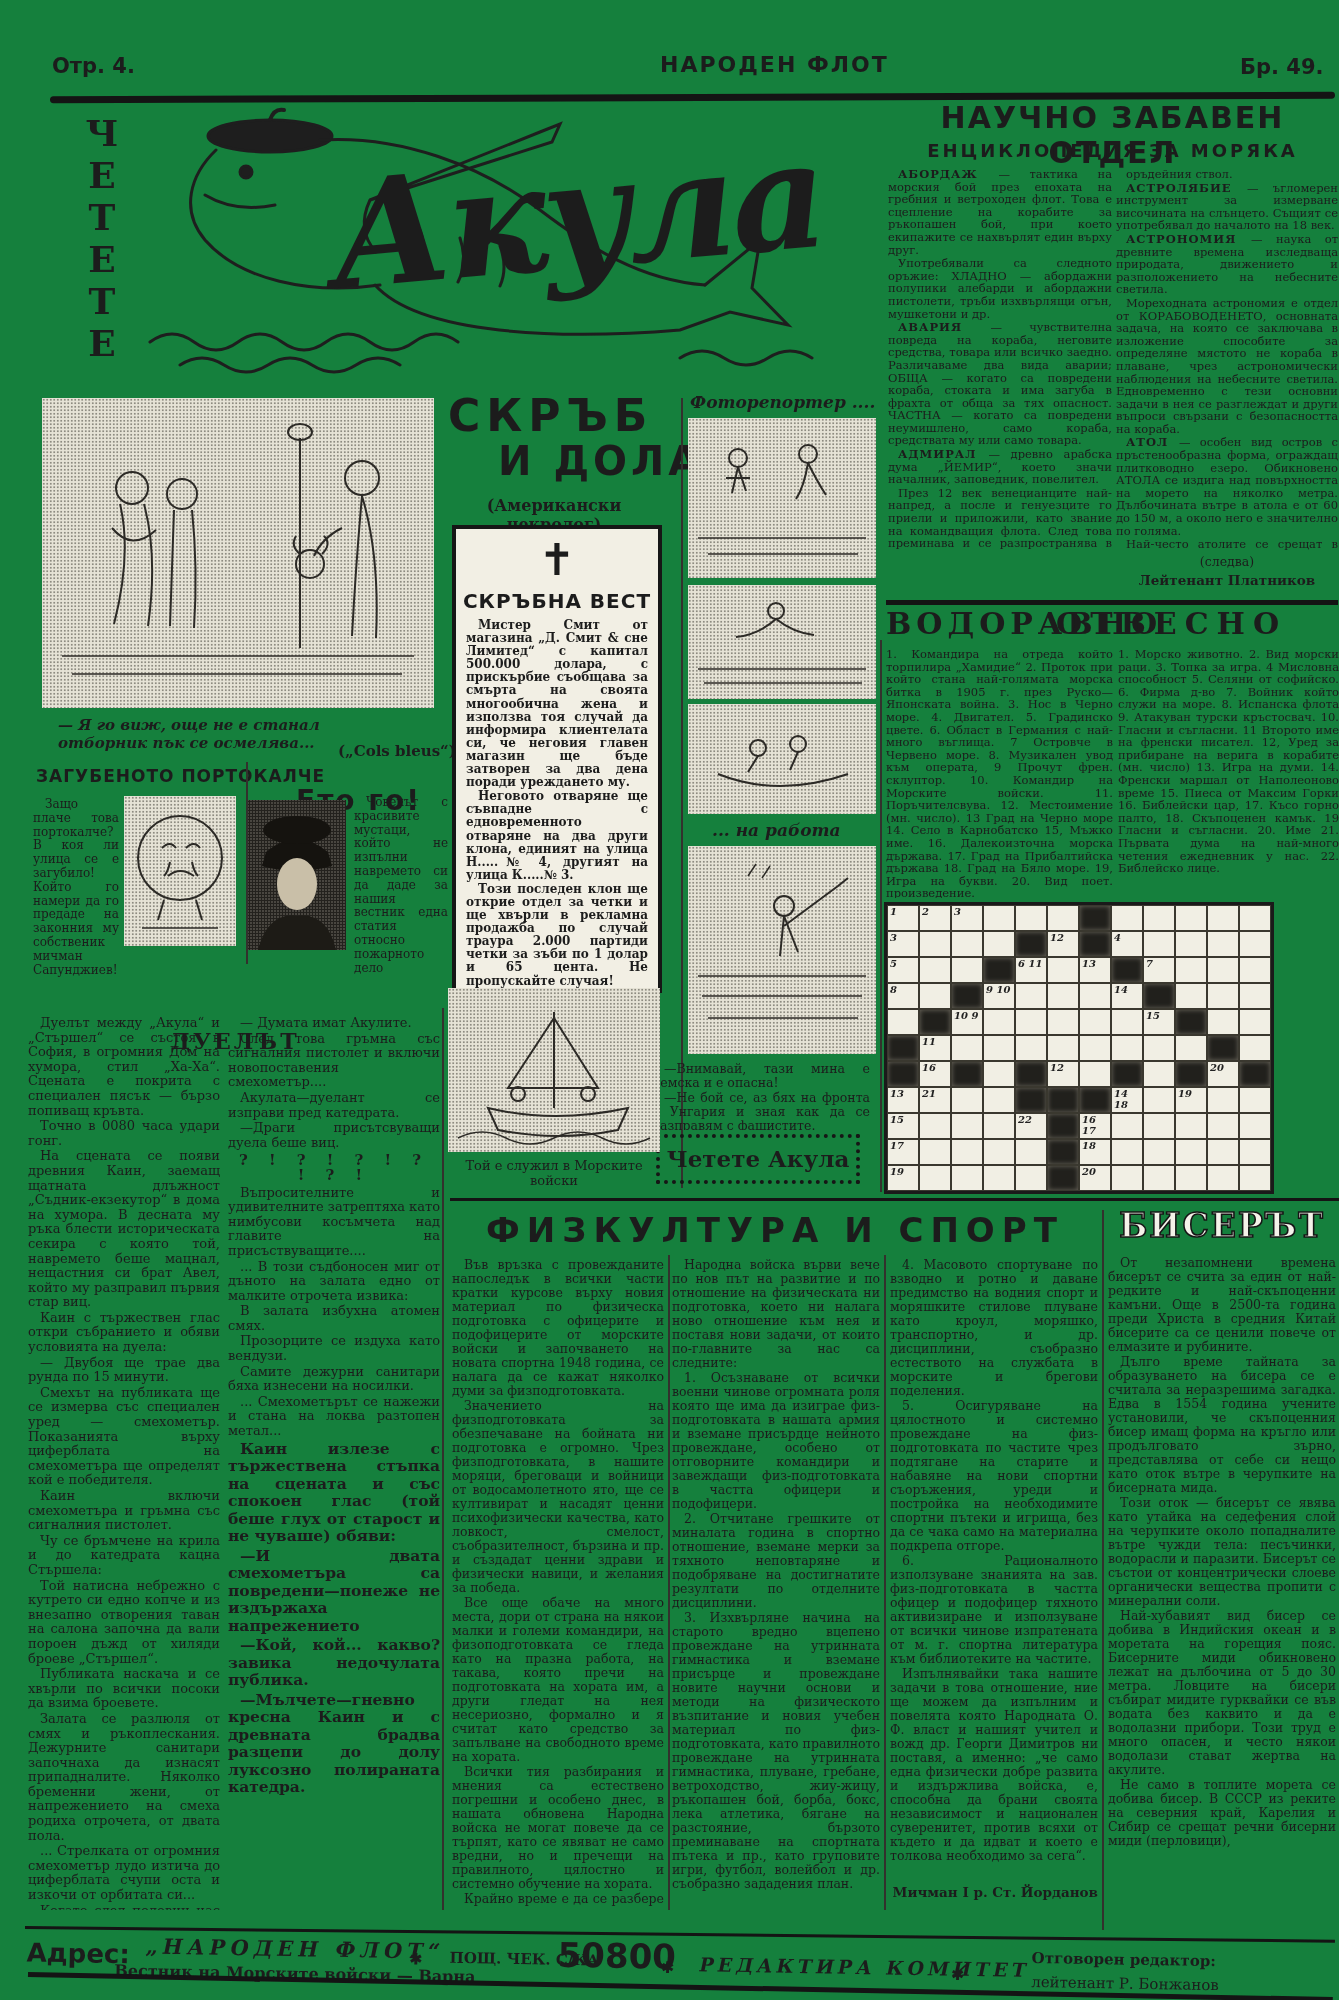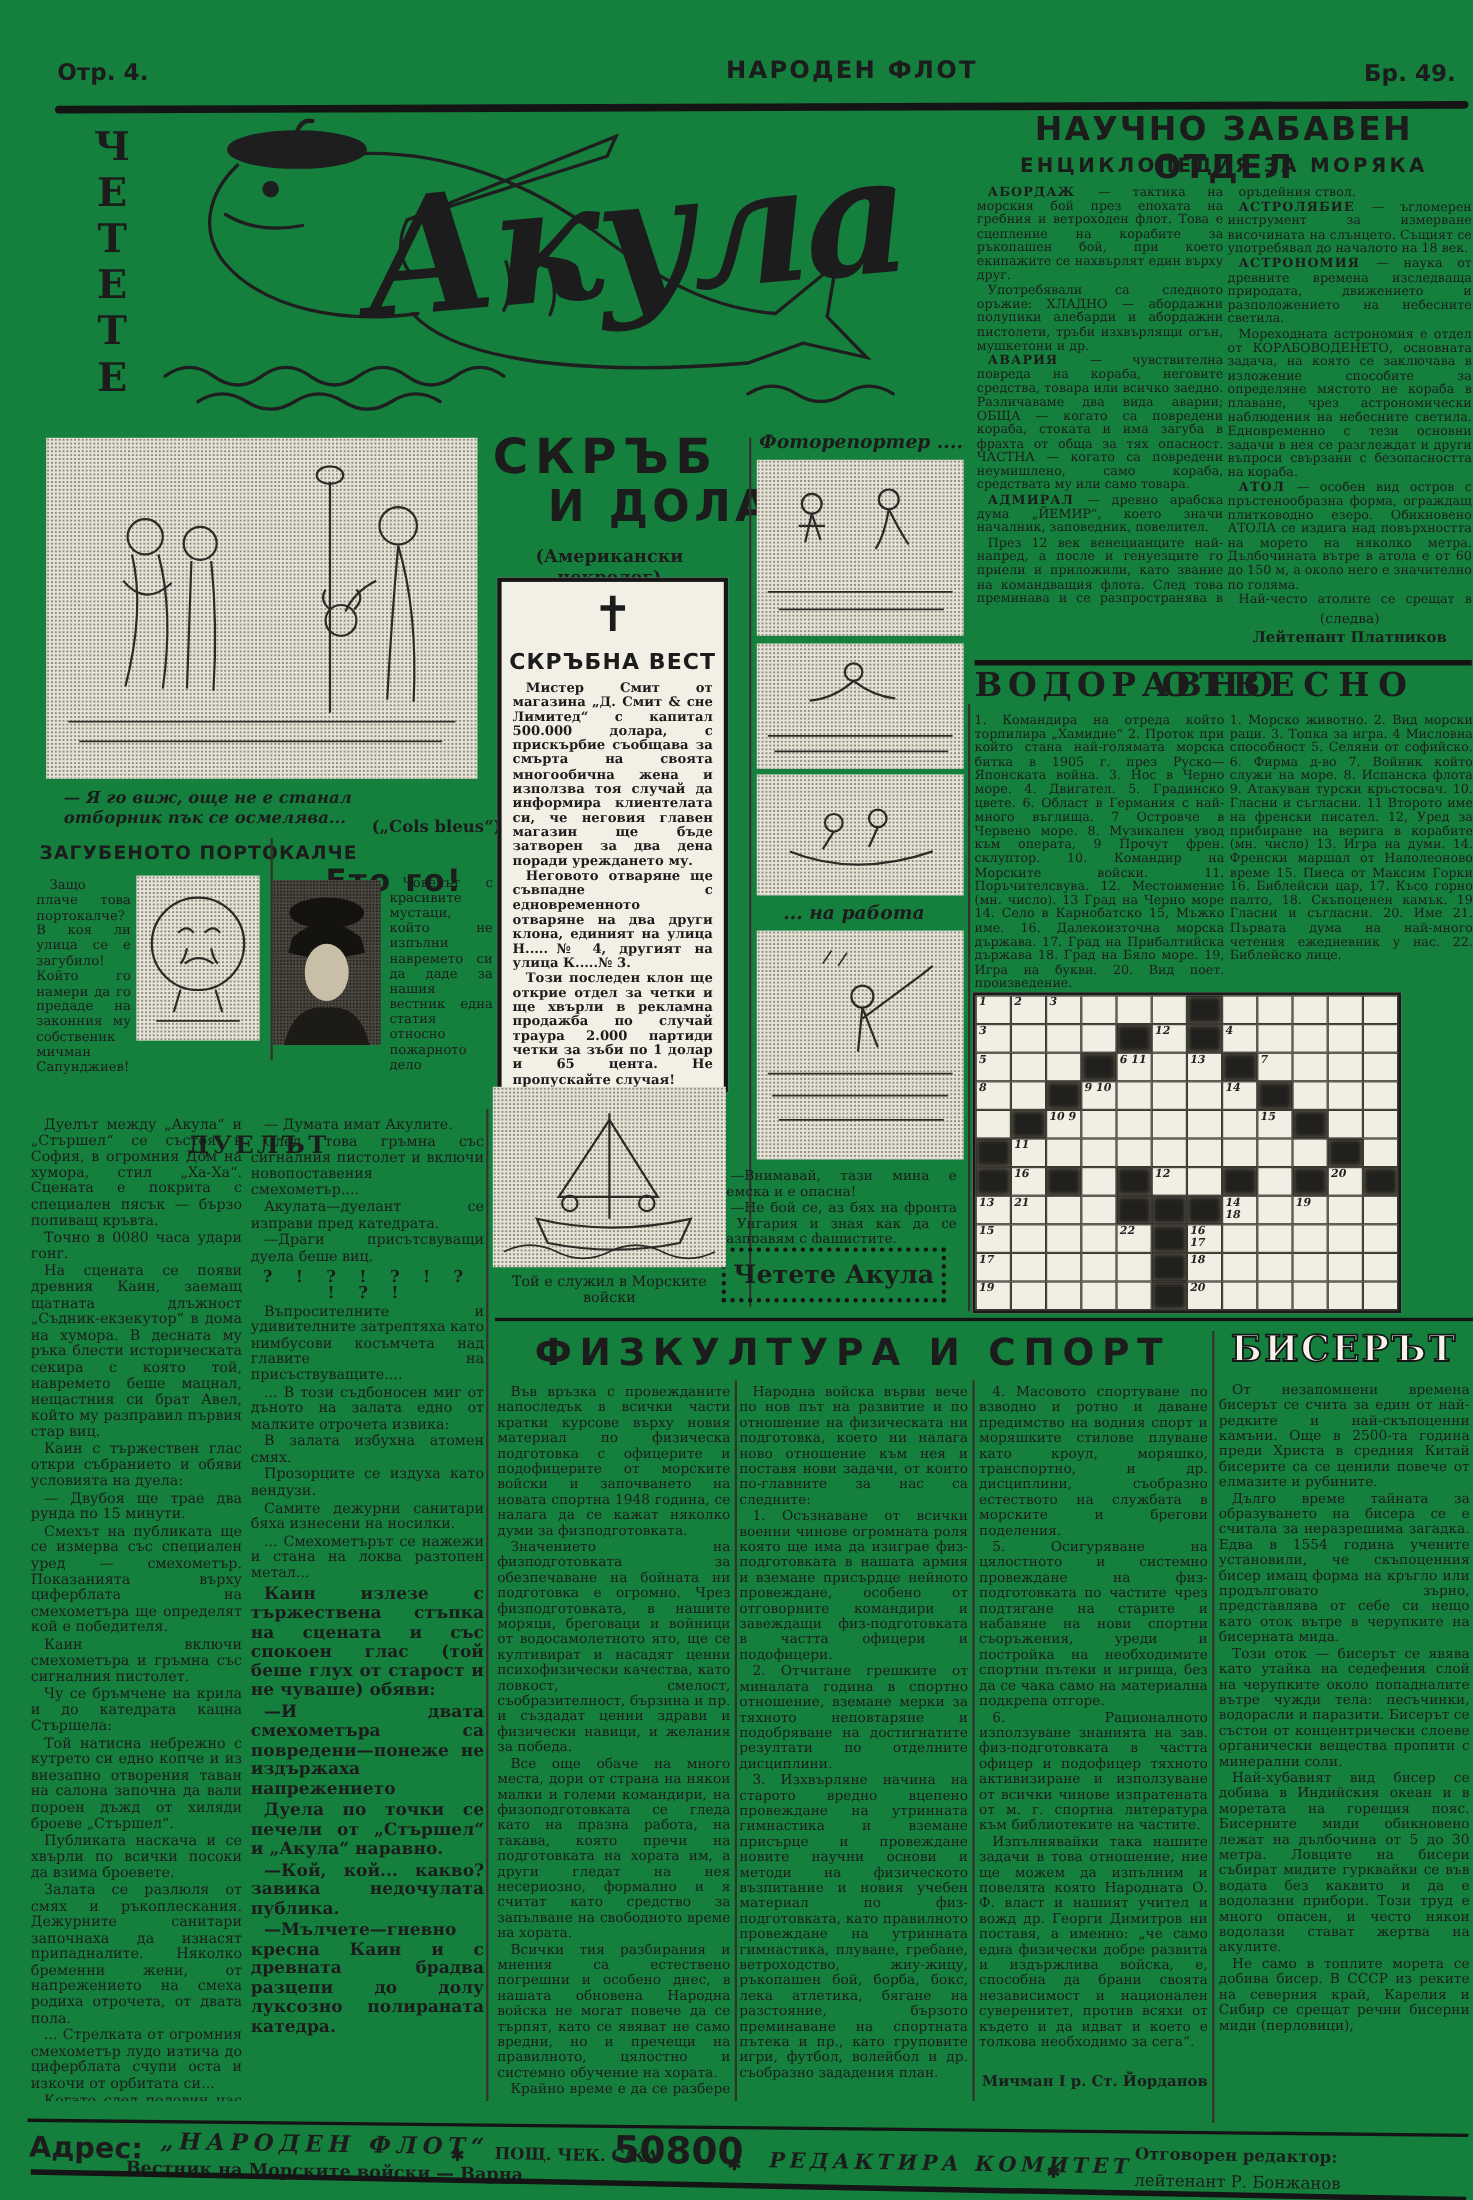--- a/index.html
+++ b/index.html
@@ -147,21 +147,20 @@
         <p>Въпросителните и удивителните затрептяха като нимбусови косъмчета над главите на присъствуващите....</p>
         <p>... В този съдбоносен миг от дъното на залата едно от малките отрочета извика:</p>
         <p>В залата избухна атомен смях.</p>
         <p>Прозорците се издуха като вендузи.</p>
         <p>Самите дежурни санитари бяха изнесени на носилки.</p>
         <p>... Смехометърът се нажежи и стана на локва разтопен метал...</p>
       </div>
     <div class="b bigbold" style="font-size:15.5px;line-height:17.5px;">
         <p>Каин излезе с тържествена стъпка на сцената и със спокоен глас (той беше глух от старост и не чуваше) обяви:</p>
         <p>—И двата смехометъра са повредени—понеже не издържаха напрежението</p>
-        <p>Дуела по точки се печели от „Стършел“ и „Акула“ наравно.</p>
         <p>—Кой, кой... какво? завика недочулата публика.</p>
         <p>—Мълчете—гневно кресна Каин и с древната брадва разцепи до долу луксозно полираната катедра.</p>
       </div>
   </div>
   <div class="abs vrule" style="left:442px;top:1008px;height:902px;"></div>
 
   <div class="abs sans b" style="left:448px;top:390px;font-size:44px;letter-spacing:6px;">СКРЪБ</div>
   <div class="abs sans b" style="left:498px;top:438px;font-size:40px;letter-spacing:4px;">И ДОЛАРИ</div>
   <div class="abs b ctr" style="left:448px;top:496px;width:212px;font-size:16px;">(Американски некролог)</div>
   <div class="abs" style="left:452px;top:525px;width:202px;height:460px;border:4px solid #161616;background:#f2efe4;">

